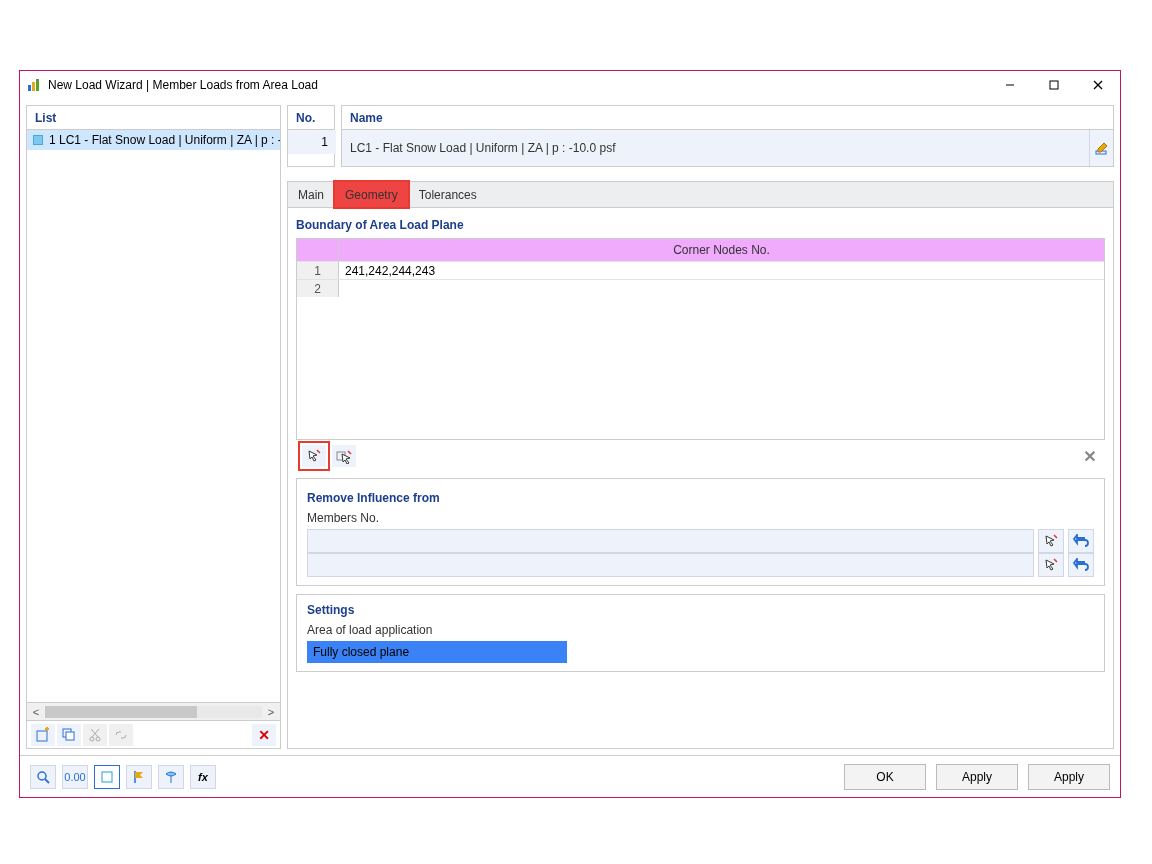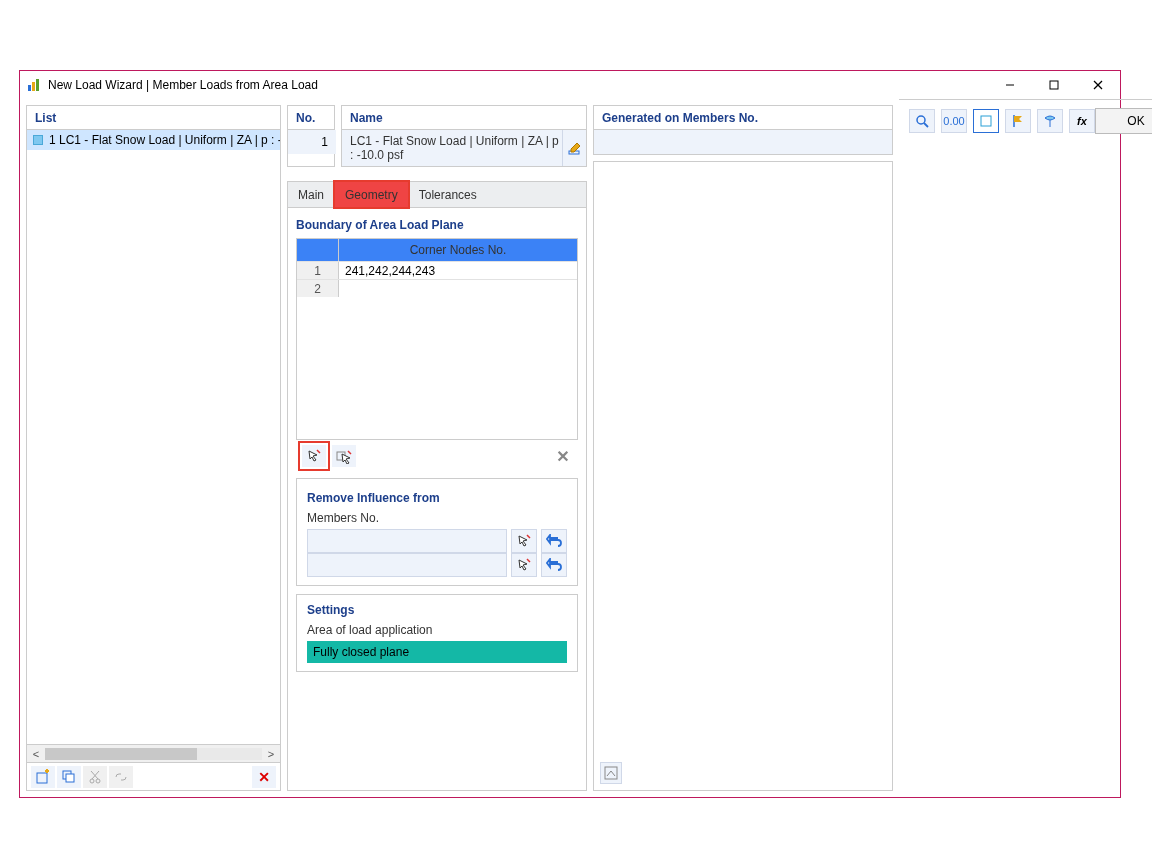--- a/index.html
+++ b/index.html
@@ -10,21 +10,21 @@
     border:1px solid #be185d; background:#fff; display:flex; flex-direction:column;
   }
   
   .titlebar { height:28px; display:flex; align-items:center; padding-left:6px; }
   .app-icon { width:16px; height:16px; margin-right:6px; display:flex; align-items:center; justify-content:center;}
   .title-text { font-size:12px; color:#000; flex:1;}
   .win-controls { display:flex; }
   .win-btn { width:44px; height:28px; display:flex; align-items:center; justify-content:center; font-size:13px; color:#000;}
   .win-btn svg { stroke:#000; }
   
-  .content { flex:1; display:flex; }
+  .content { flex:1; display:flex; flex-direction:column; }
   .content-top { flex:1; display:flex; padding:6px; gap:6px; }
   .left-panel { width:255px; display:flex; flex-direction:column; border:1px solid #ccc; }
   .panel-header { height:24px; background:#fff; border-bottom:1px solid #ccc;
                   padding:0 8px; font-size:12px; color:#1d3f8b; font-weight:600; display:flex; align-items:center;}
   .list-body { flex:1; background:#fff; overflow:hidden; }
   .list-item { height:20px; display:flex; align-items:center; background:#cfe6ff; font-size:12px; color:#000; padding-left:6px; white-space:nowrap; overflow:hidden;}
   .colorchip { width:10px; height:10px; background:#7ec8f0; border:1px solid #4aa8d8; margin-right:6px; flex-shrink:0;}
   .hscroll { height:18px; border-top:1px solid #ccc; display:flex; align-items:center; background:#f0f0f0;}
   .hscroll .arrow { width:18px; text-align:center; font-size:11px; color:#555;}
   .hscroll .track { flex:1; height:12px; background:#e9e9e9; position:relative;}
@@ -52,41 +52,41 @@
   .tabs { height:26px; display:flex; align-items:stretch; border-bottom:1px solid #ccc; background:#eceef0; font-size:12px;}
   .tab { padding:0 10px; display:flex; align-items:center; color:#333; border-right:1px solid transparent;}
   .tab.active { background:#ef4444;}
   .highlight-tab { position:relative; }
   .highlight-tab::after{
     content:""; position:absolute; inset:-2px -2px -2px -2px; border:2px solid #e63b2e; pointer-events:none;
   }
   .tabbody { flex:1; padding:6px 8px; display:flex; flex-direction:column; overflow:hidden;}
   .section-title { font-size:12px; color:#1d3f8b; font-weight:600; margin:4px 0 6px;}
   .grid { border:1px solid #ccc; }
-  .grid-header { height:22px; background:#3b82f6; display:flex;}
+  .grid-header { height:22px; background:#f0abfc; display:flex;}
   .gh-rownum { width:42px; border-right:1px solid #ccc;}
   .gh-main { flex:1; display:flex; align-items:center; justify-content:center; font-size:12px; color:#333;}
   .grid-row { height:18px; display:flex; border-top:1px solid #e2e2e2; font-size:12px;}
   .rownum { width:42px; background:#f0f0f0; border-right:1px solid #ccc; display:flex; align-items:center; justify-content:center; color:#555;}
   .cell { flex:1; padding-left:6px; display:flex; align-items:center;}
   .grid-body { height:178px; background:#fff;}
   .grid-toolbar { height:28px; display:flex; align-items:center; padding:0 4px; gap:4px; margin-top:2px;}
   .hl-btn { width:24px; height:22px; position:relative; background:#eef3fb; display:flex; align-items:center; justify-content:center;}
   .hl-wrap { position:relative; padding:2px; }
   .hl-wrap::after{
     content:""; position:absolute; inset:-2px; border:2px solid #e63b2e; pointer-events:none;
   }
   .gray-x { width:22px; height:22px; display:flex; align-items:center; justify-content:center; color:#888; font-weight:bold; font-size:16px;}
 
   .subsection { border:1px solid #ccc; padding:8px 10px; margin-top:8px;}
   .form-label { font-size:12px; color:#333; margin:6px 0 4px;}
   .input-row { display:flex; align-items:center; gap:4px;}
   .text-input { flex:1; height:24px; background:#eef3fb; border:1px solid #d0d8e8;}
   .icn-btn { width:26px; height:24px; background:#eef3fb; border:1px solid #d0d8e8; display:flex; align-items:center; justify-content:center;}
-  .settings-val { height:22px; background:#14b8a6; display:flex; align-items:center; padding-left:6px; font-size:12px; width:260px;}
+  .settings-val { height:22px; background:#3b82f6; display:flex; align-items:center; padding-left:6px; font-size:12px; width:260px;}
 
   
   .right-col { width:300px; display:flex; flex-direction:column; gap:6px;}
   .right-header-box { border:1px solid #ccc;}
   .right-body { flex:1; border:1px solid #ccc; background:#fff; position:relative;}
   .rb-icon { position:absolute; bottom:6px; left:6px; width:22px; height:22px; background:#eef3fb; border:1px solid #d0d8e8; display:flex; align-items:center; justify-content:center;}
   .gen-field { height:24px; background:#eef3fb; }
 
   
   .footer { height:42px; border-top:1px solid #ccc; display:flex; align-items:center; padding:0 10px;}
@@ -283,34 +283,20 @@
           <div class="subsection">
             <div class="section-title" style="margin-top:0">Settings</div>
             <div class="form-label">Area of load application</div>
             <div class="settings-val">Fully closed plane</div>
           </div>
 
         </div>
       </div>
     </div>
 
-    <div class="right-col">
-      <div class="right-header-box">
-        <div class="panel-header">Generated on Members No.</div>
-        <div class="gen-field"></div>
-      </div>
-      <div class="right-body">
-        <div class="rb-icon">
-          <svg width="14" height="14">
-                  <rect x="1" y="1" width="12" height="12" fill="none" stroke="#888"></rect>
-                  <path d="M3 10 L7 5 L11 10" fill="none" stroke="#888"></path>
-                </svg>
-        </div>
-      </div>
-    </div>
 
    </div>
 
    <div class="footer">
     <div class="footer-left">
       <div class="fbtn">
               <svg width="14" height="14">
                 <circle cx="6" cy="6" r="4" fill="none" stroke="#2a6fd6" stroke-width="1.5"></circle>
                 <line x1="9" y1="9" x2="13" y2="13" stroke="#2a6fd6" stroke-width="1.8"></line>
               </svg>

